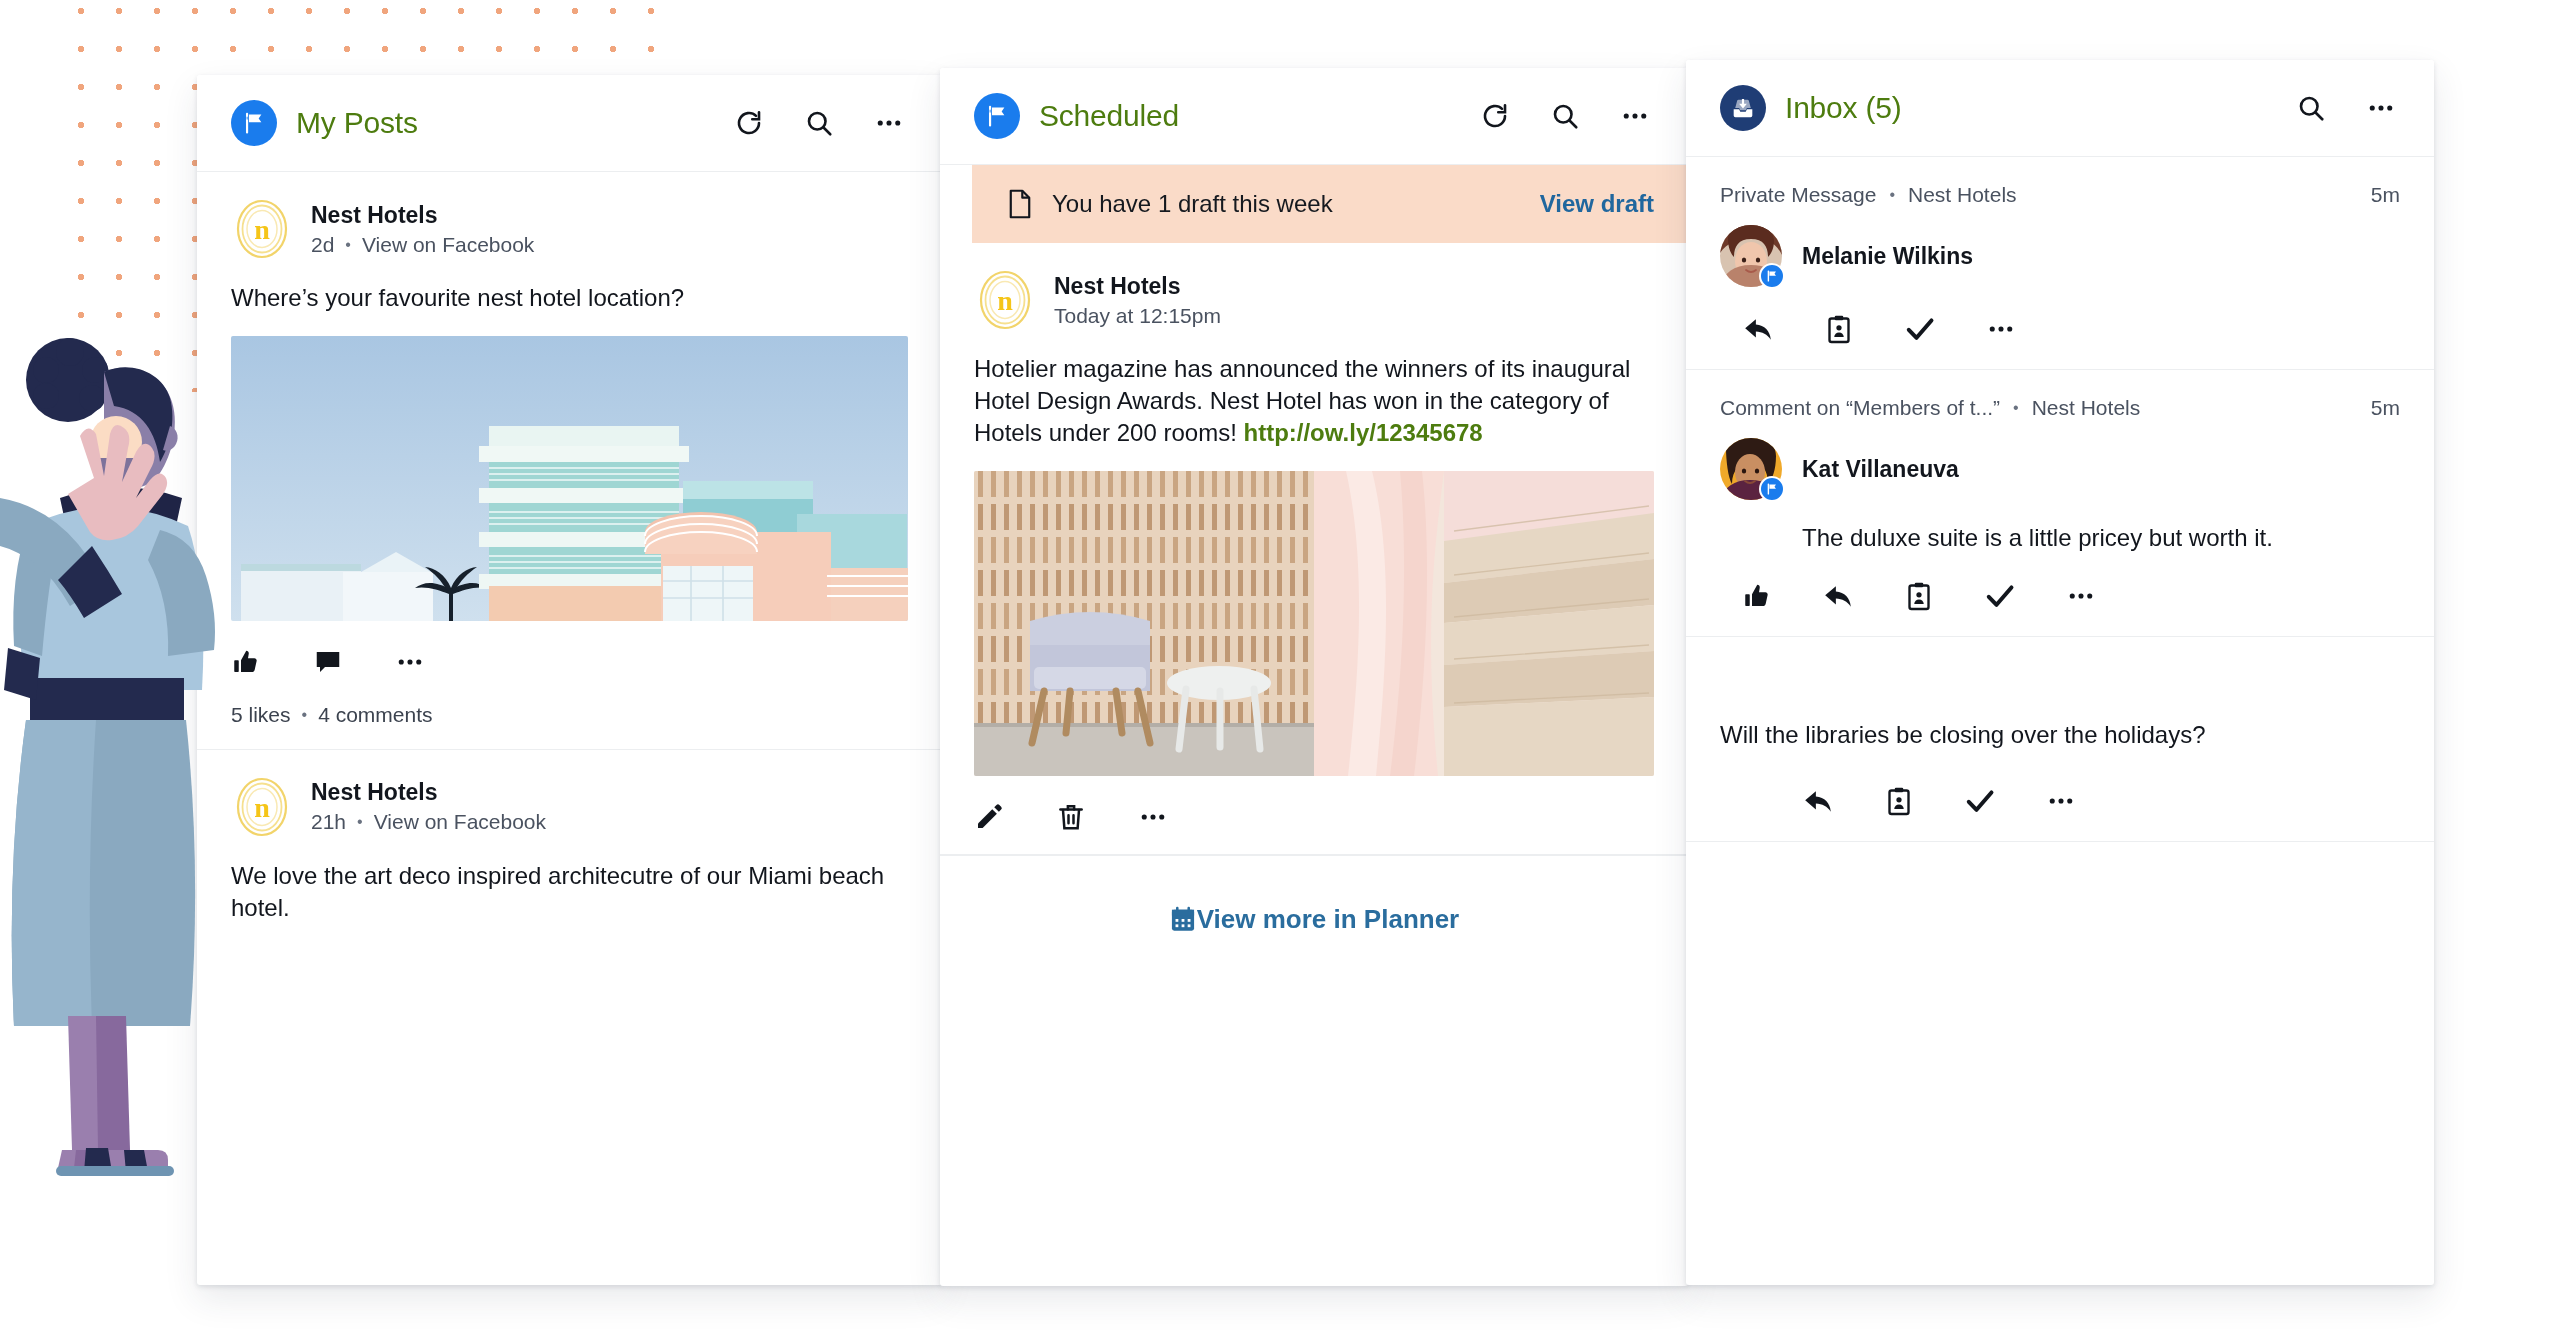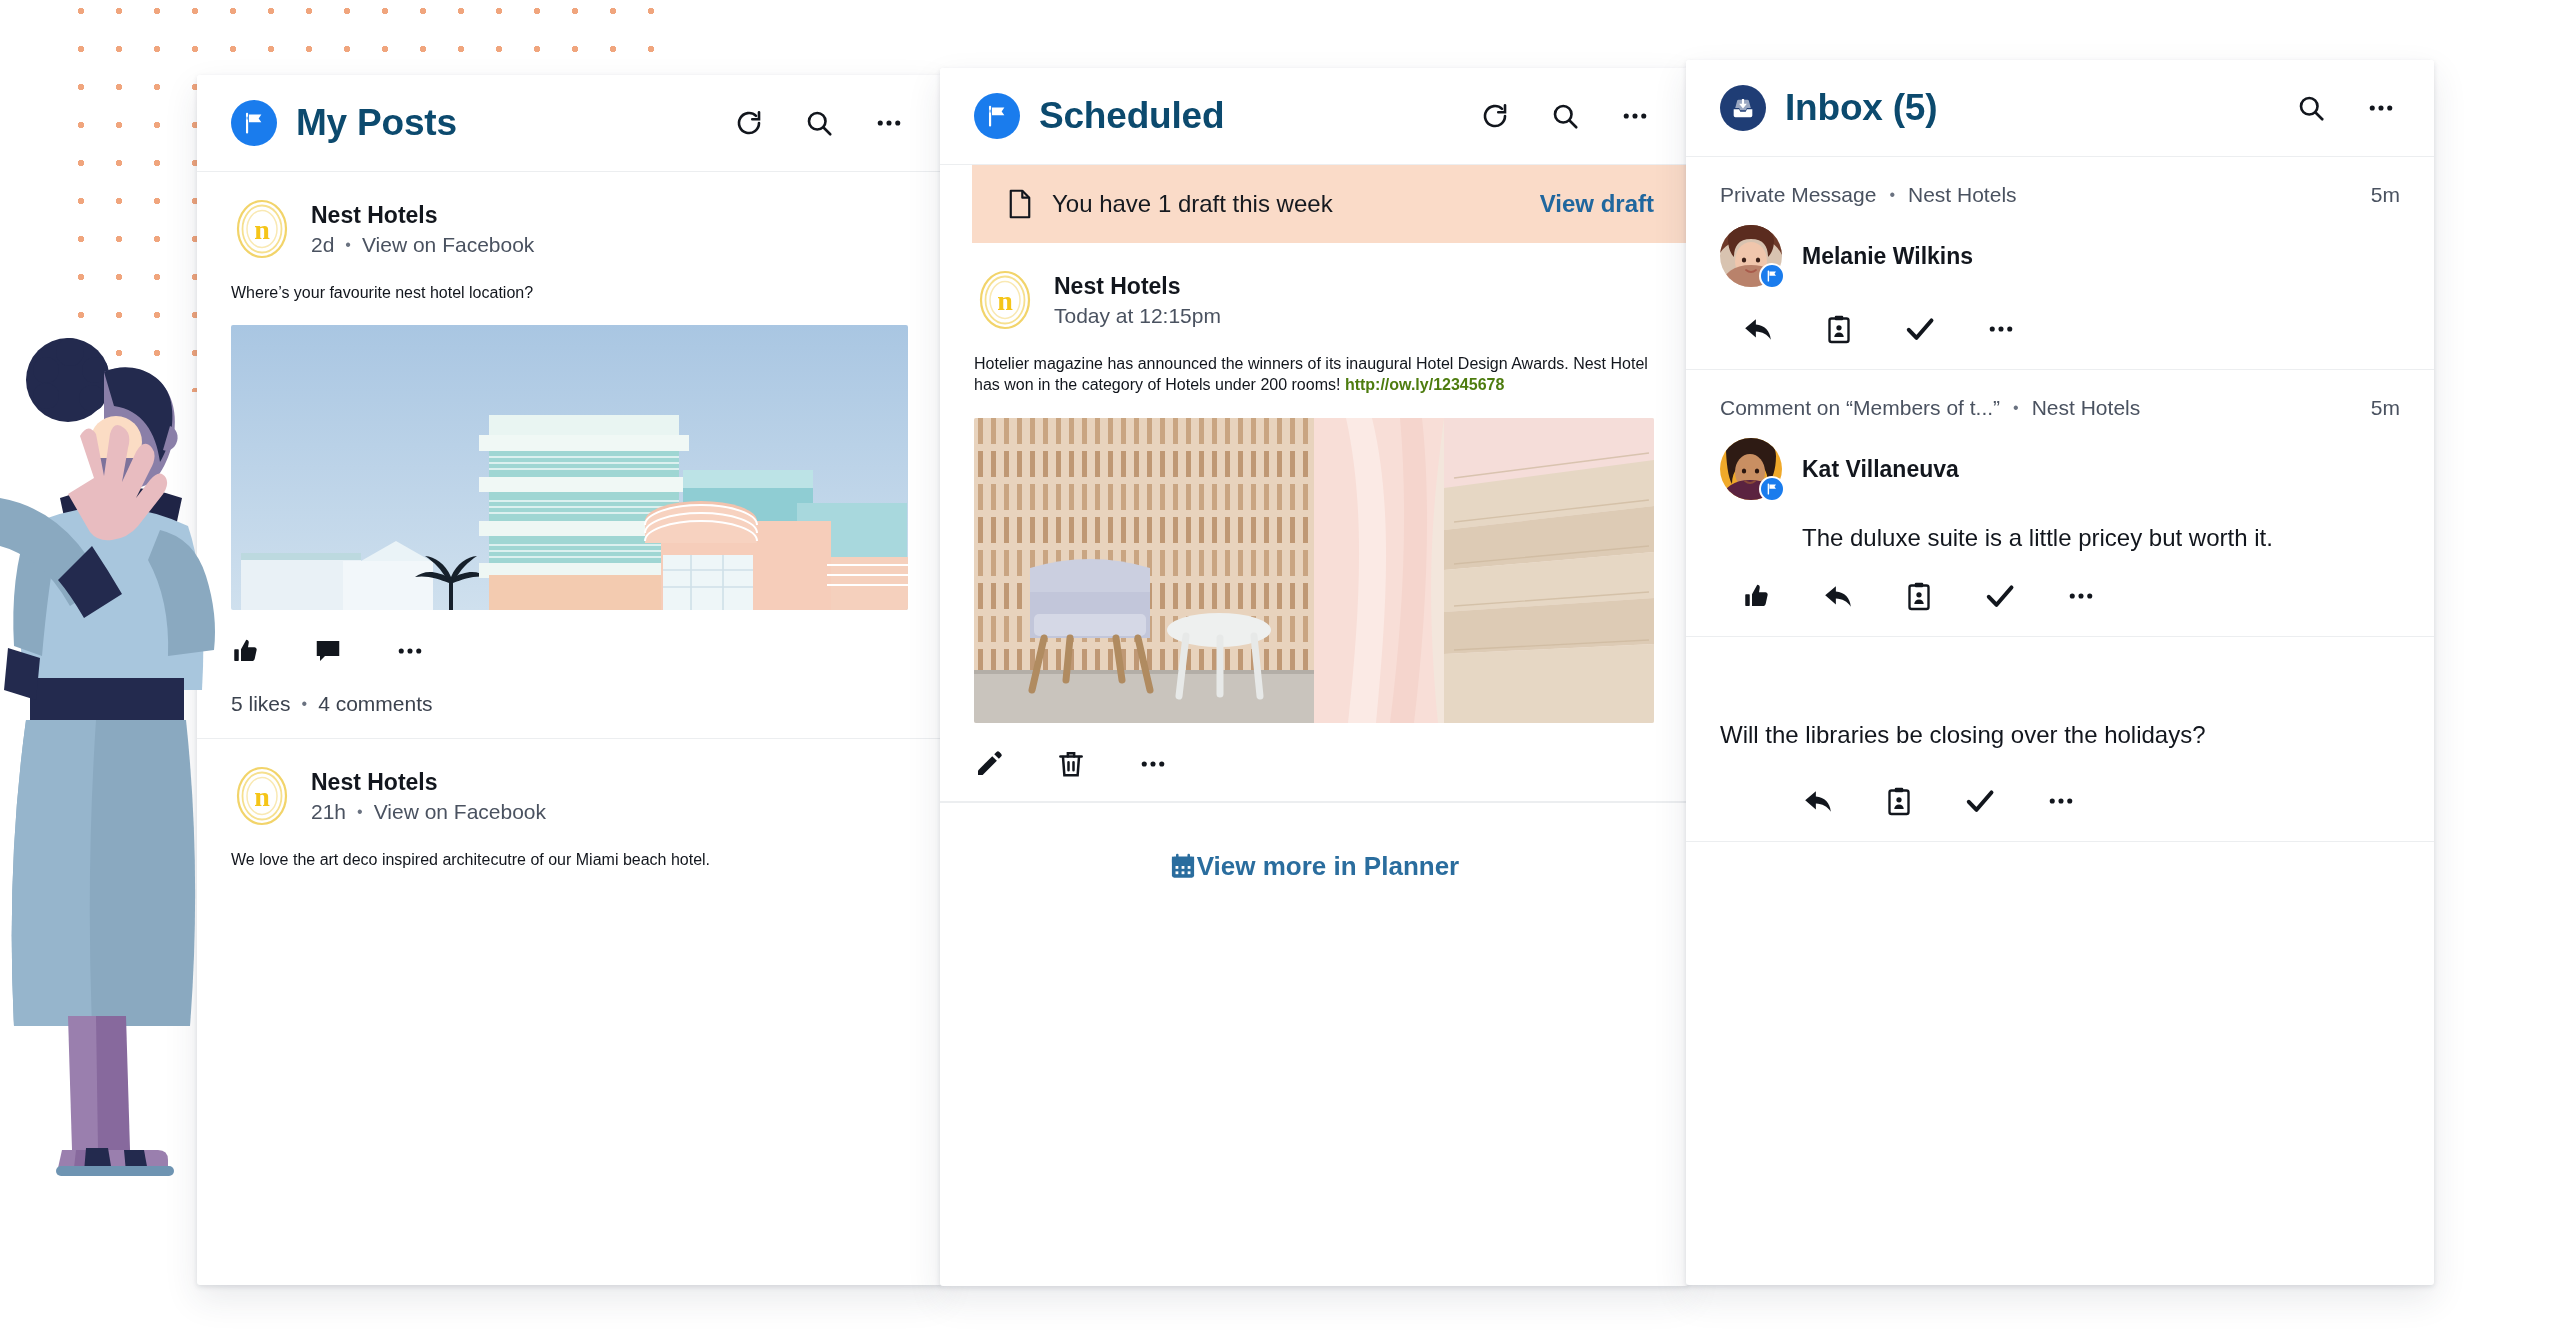--- a/index.html
+++ b/index.html
@@ -60,23 +60,23 @@
   }
   .brand-badge {
     width: 46px; height: 46px;
     border-radius: 50%;
     display: flex; align-items: center; justify-content: center;
     flex: 0 0 auto;
   }
   .brand-badge.fb { background: #1a7ced; }
   .brand-badge.inbox { background: #1f3d75; }
   .col-title {
-    font-size: 37px;
-    font-weight: 700;
-    color: #0c4a6e;
+    font-size: 30px;
+    font-weight: 400;
+    color: #4d7c0f;
     letter-spacing: -0.2px;
     flex: 1 1 auto;
     white-space: nowrap;
   }
   .head-actions { display: flex; align-items: center; gap: 32px; }
   .head-actions .ibtn {
     width: 38px; height: 38px;
     display: flex; align-items: center; justify-content: center;
     cursor: pointer;
     color: #12161d;
@@ -89,21 +89,21 @@
   .avatar-nest {
     width: 62px; height: 62px;
     flex: 0 0 auto;
     position: relative;
   }
   .post-meta-wrap { display: flex; flex-direction: column; gap: 4px; }
   .post-author { font-size: 23px; font-weight: 700; color: #12161d; }
   .post-sub { font-size: 21px; color: #4a5260; display: flex; align-items: center; gap: 11px; }
   .post-sub .dot { font-size: 16px; line-height: 1; color: #6a7280; }
   .post-body {
-    font-size: 16px;
+    font-size: 24px;
     line-height: 1.33;
     color: #12161d;
     margin-top: 22px;
     word-wrap: break-word;
   }
   .post-link { color: #4d7c0f; font-weight: 700; text-decoration: none; }
   .post-photo {
     margin-top: 22px;
     width: 100%;
     height: 285px;

